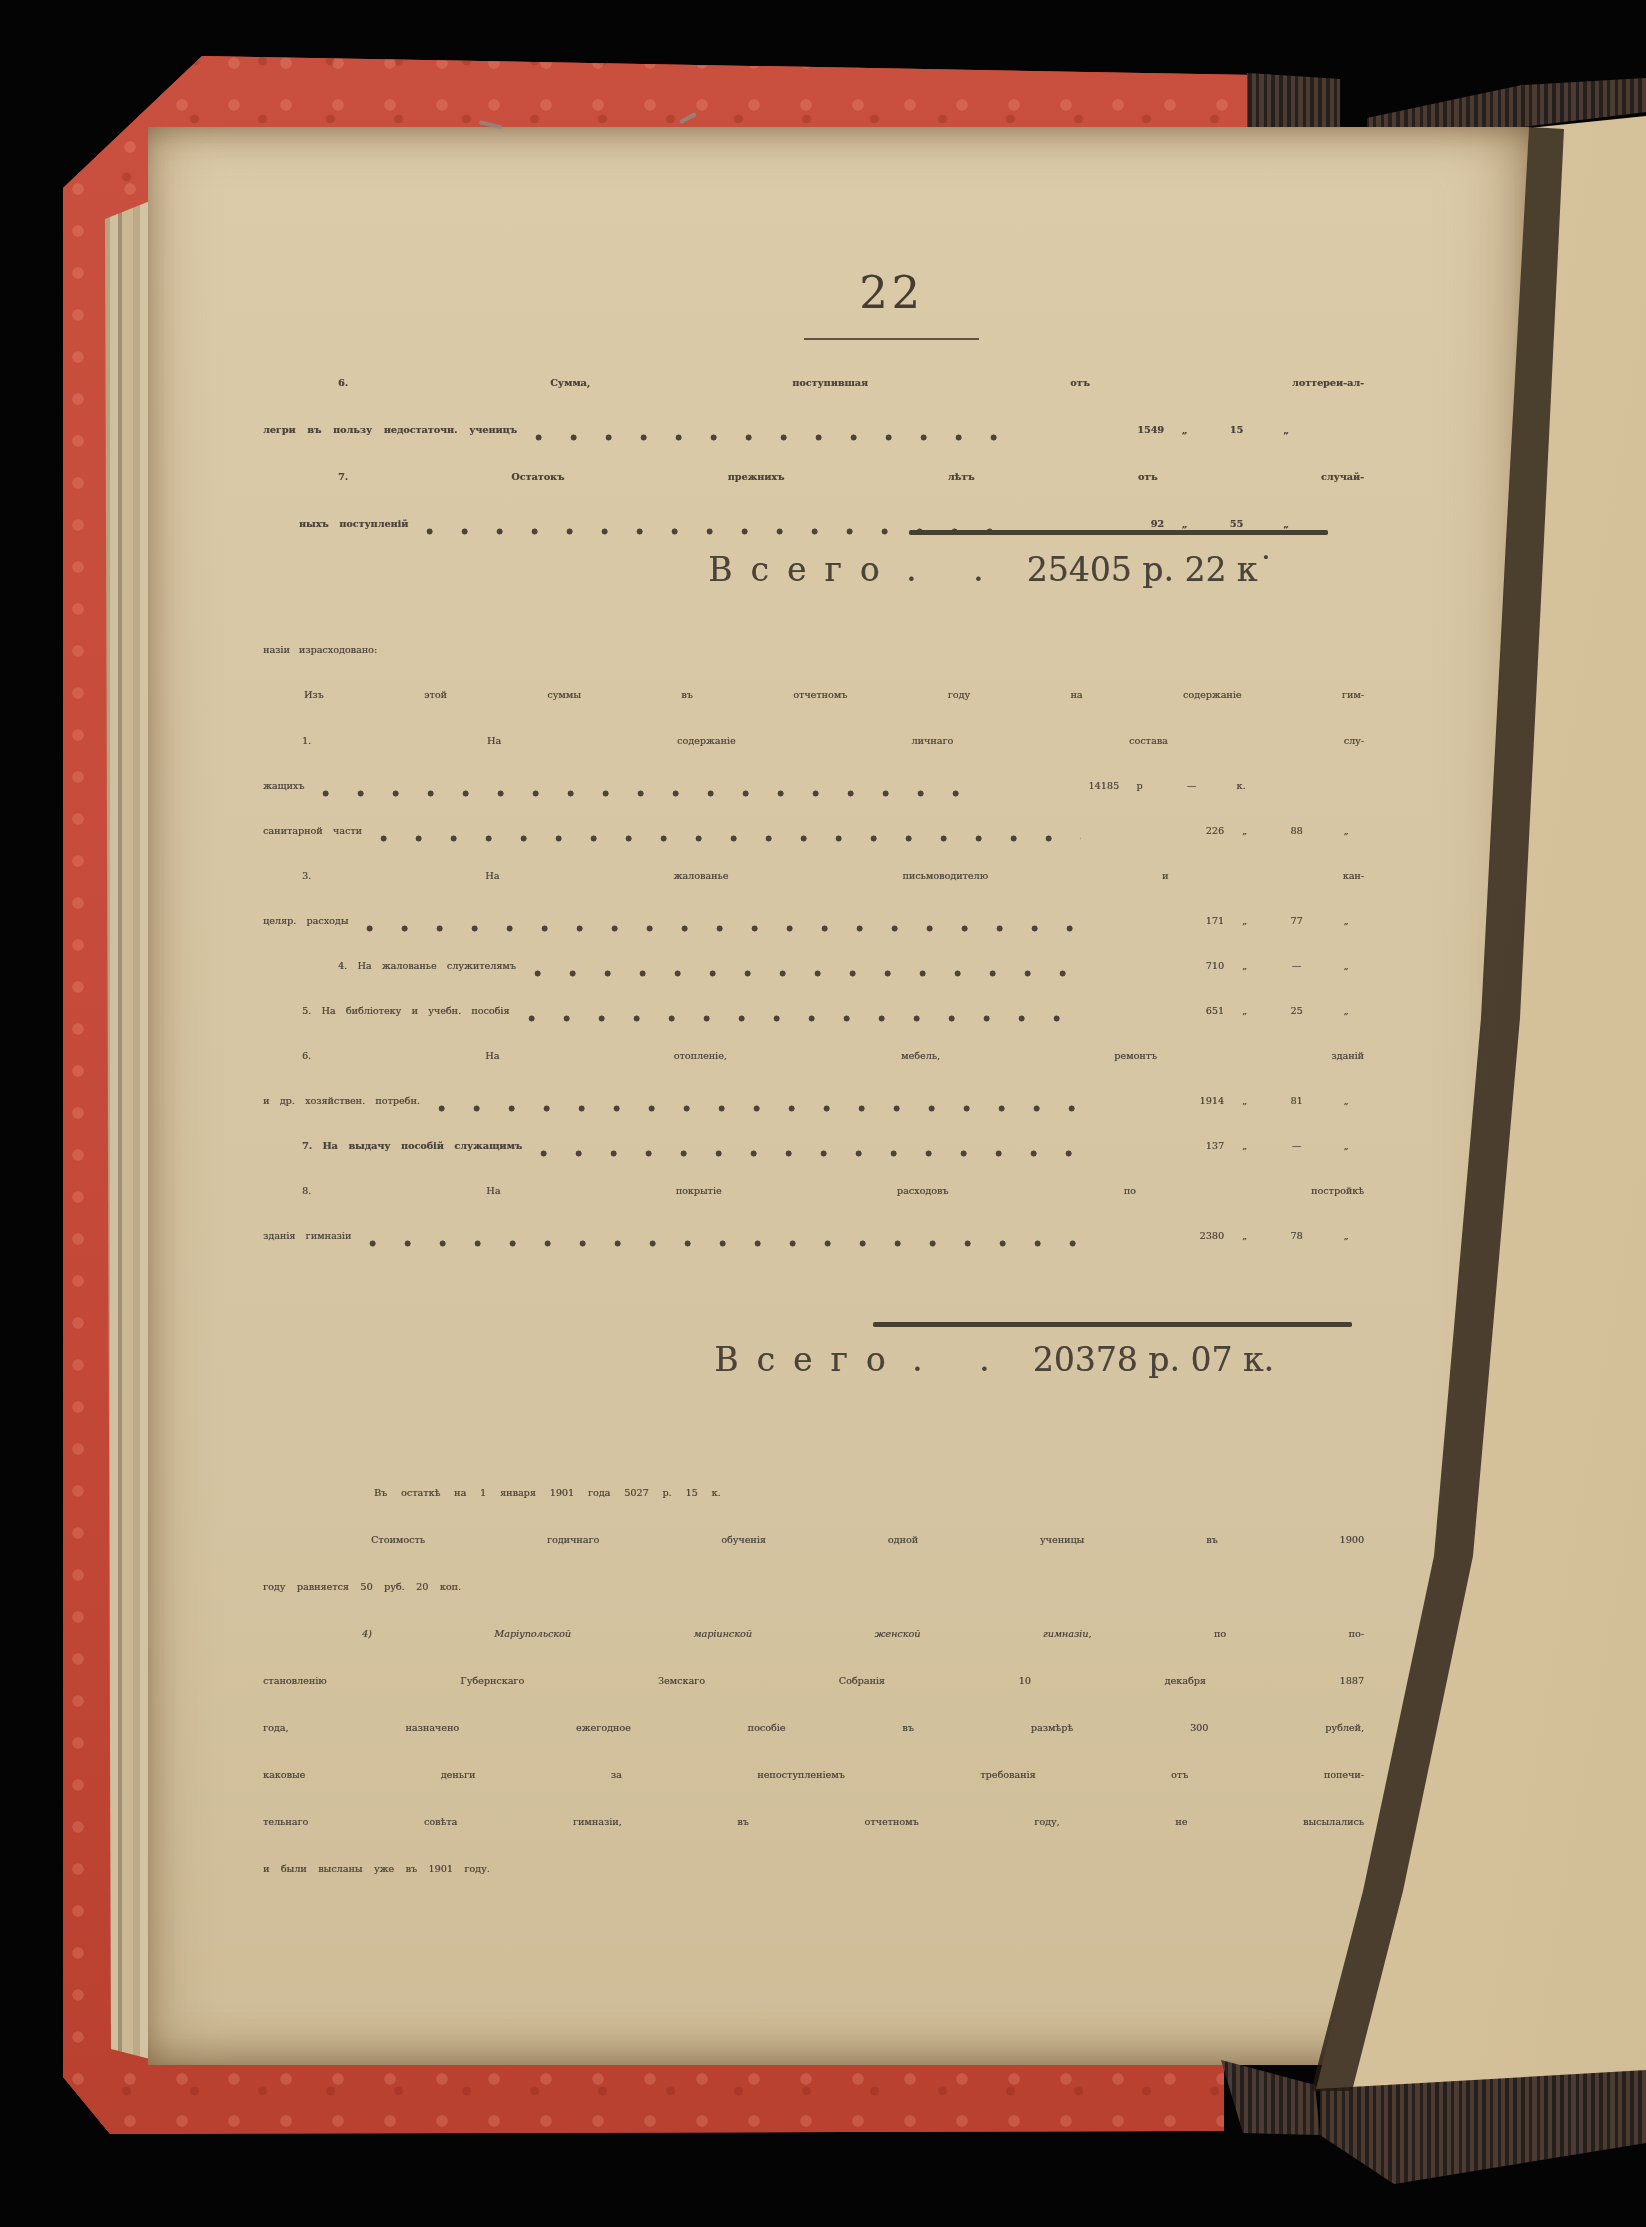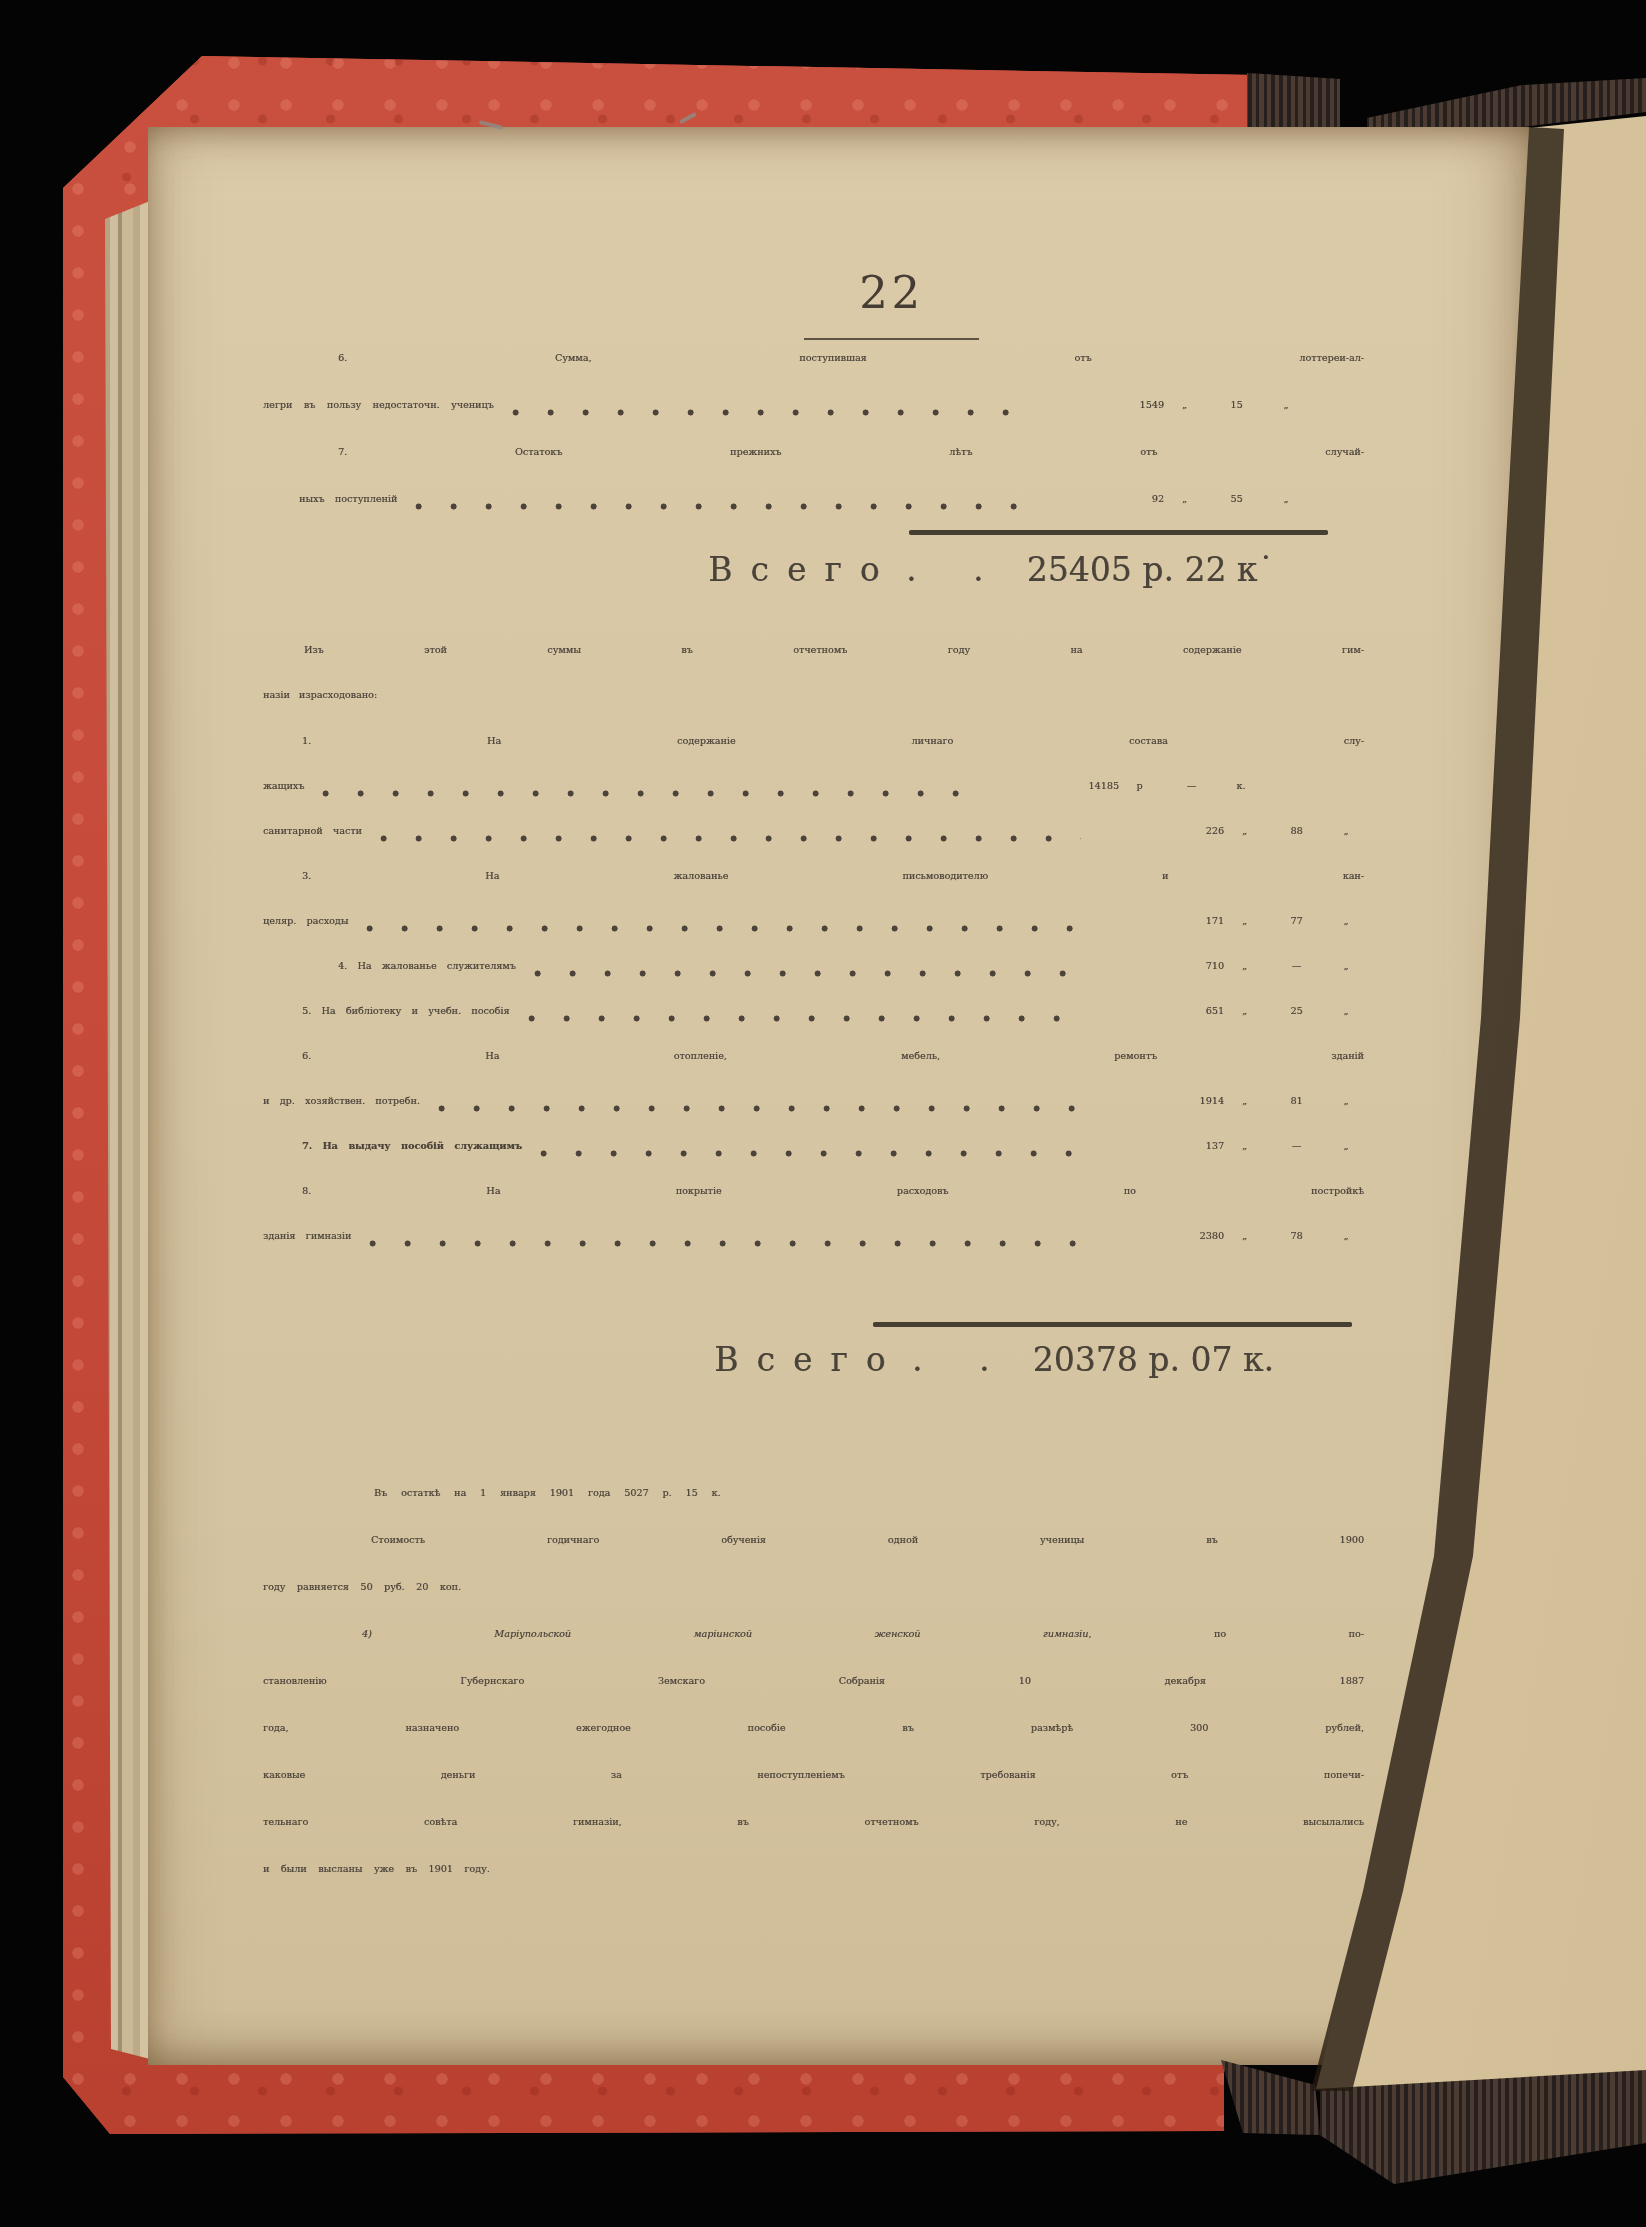--- a/index.html
+++ b/index.html
@@ -68,21 +68,21 @@
   #dust1{left:479px;top:123px;width:24px;height:3.6px;transform:rotate(14deg);}
   #dust2{left:679px;top:116px;width:18px;height:4.2px;transform:rotate(-28deg);}
   .pageno{position:absolute;left:193px;top:139px;width:1101px;height:66px;
     text-align:center;font-size:45px;letter-spacing:3.6px;color:#453d33;}
   .hrule{position:absolute;background:#483f33;}
   #rule-pageno{left:656px;top:211px;width:175px;height:2.4px;opacity:.85;}
   #rule1{left:761px;top:403px;width:419px;height:5.4px;border-radius:1.8px;}
   #rule2{left:725px;top:1195px;width:479px;height:5.4px;border-radius:1.8px;}
 
   .block{position:absolute;left:115px;width:1101px;}
-  #b-income{top:207px;}
+  #b-income{top:232px;font-weight:bold;}
   #b-intro{top:500px;}
   #b-expenses{top:591px;}
   #b-closing{top:1342px;}
   #b-income .line,#b-closing .line{height:47px;line-height:47px;}
   #b-intro .line,#b-expenses .line{height:45px;line-height:45px;}
 
   .line{white-space:nowrap;color:#4a433a;word-spacing:4.8px;
     text-shadow:0.4px 0 0 rgba(74,67,58,.55);}
   .line.just{text-align:justify;text-align-last:justify;}
   .line.al{display:flex;align-items:baseline;text-align:left;}
@@ -146,22 +146,22 @@
     </div>
   <div class="hrule" id="rule1" data-interactable="false"></div>
 
   <div class="total" id="total1" data-interactable="false">
     <span class="tl" data-interactable="false">Всего</span>
     <span class="td" data-interactable="false">. .</span>
     <span class="ta" data-interactable="false">25405 р. 22 к˙</span>
   </div>
 
   <div class="block" id="b-intro" data-interactable="false">
+      <div class="line" data-interactable="false"><span class="lt" data-interactable="false" style="word-spacing: 6px;">назіи израсходовано:</span></div>
       <div class="line just" data-interactable="false" style="padding-left: 41px;"><span class="lt" data-interactable="false">Изъ этой суммы въ отчетномъ году на содержаніе гим-</span></div>
-      <div class="line" data-interactable="false"><span class="lt" data-interactable="false" style="word-spacing: 6px;">назіи израсходовано:</span></div>
     </div>
   <div class="block" id="b-expenses" data-interactable="false">
       <div class="line just" data-interactable="false" style="padding-left: 39px;"><span class="lt" data-interactable="false">1. На содержаніе личнаго состава слу-</span></div>
       <div class="line al" data-interactable="false">
         <span class="lt" data-interactable="false" style="word-spacing: 7.2px;">жащихъ</span>
         <span class="leader" data-interactable="false"></span>
         <span class="amt" data-interactable="false" style="margin-right: 105px;">
           <span class="rub" data-interactable="false">14185</span>
           <span class="s1" data-interactable="false">р</span>
           <span class="kop" data-interactable="false">—</span>

